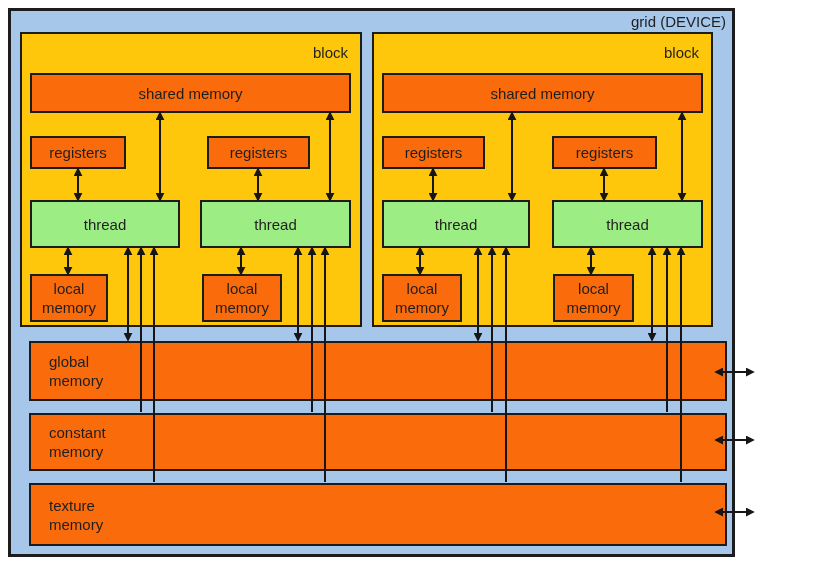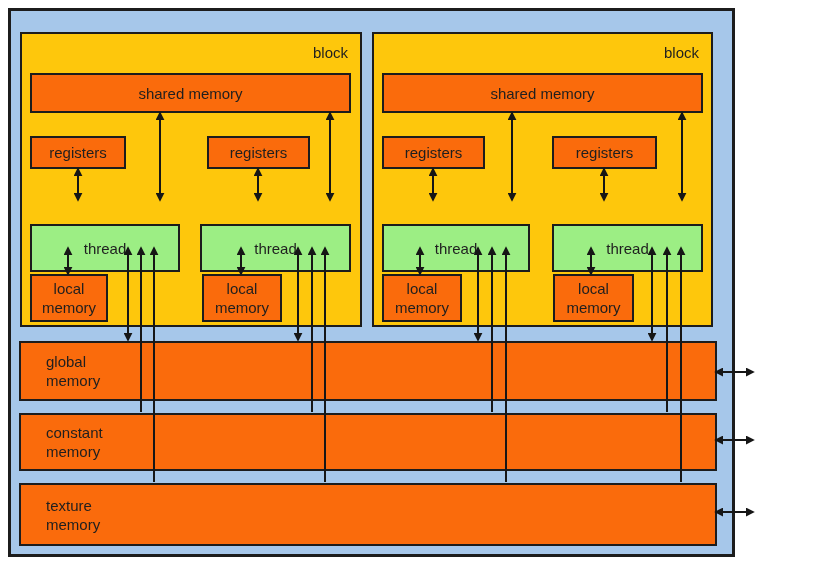--- a/index.html
+++ b/index.html
@@ -27,36 +27,36 @@
     position:absolute; top:10px; right:12px;
     font-size:15px; line-height:18px;
   }
   .box {
     position:absolute; box-sizing:border-box;
     border:2px solid var(--c-border);
     display:flex; align-items:center; justify-content:center;
     font-size:15px; line-height:19px; text-align:center;
   }
   .orange { background:var(--c-orange); }
-  .green  { background:var(--c-green);margin-top:24px; }
+  .green  { background:var(--c-green); }
   .shared { left:8px; top:39px; width:321px; height:40px; }
   .reg-a  { left:8px;   top:102px; width:96px;  height:33px; }
   .reg-b  { left:185px; top:102px; width:103px; height:33px; }
   .block-2 .reg-a { width:103px; }
   .block-2 .reg-b { left:178px; width:105px; }
   .thr-a  { left:8px;   top:166px; width:150px; height:48px; }
   .thr-b  { left:178px; top:166px; width:151px; height:48px; }
   .block-2 .thr-a { width:148px; }
   .loc-a  { left:8px;   top:240px; width:78px; height:48px; }
   .loc-b  { left:180px; top:240px; width:80px; height:48px; }
   .block-2 .loc-a { width:80px; }
   .block-2 .loc-b { left:179px; width:81px; }
   .bar {
-    left:8px; width:698px;
-    justify-content:flex-start; padding-left:25px; text-align:left;
+    left:18px; width:698px;
+    justify-content:flex-start; padding-left:18px; text-align:left;
   }
   .bar-global   { top:330px; height:60px; }
   .bar-constant { top:402px; height:58px; }
   .bar-texture  { top:472px; height:63px; }
   .bar-label { width:90px; }
   .host-box {
     left:755px; top:355px; width:76px; height:203px;
     background:var(--c-blue); border:2px solid var(--c-border);
     display:flex; align-items:center; justify-content:center;
     font-size:16px; font-weight:bold; letter-spacing:1px;
@@ -65,20 +65,21 @@
   .arrows { left:0; top:0; pointer-events:none; }
   .arrows line { stroke:var(--c-arrow); stroke-width:2; }
   .arrows marker path { fill:var(--c-arrow); }
 </style>
 </head>
 <body>
 
 <div class="canvas">
 
   <div class="abs grid-box">
+    <div class="grid-title">grid (DEVICE)</div>
 
     <div class="abs block block-1">
       <div class="block-title">block</div>
       <div class="box orange shared">shared memory</div>
       <div class="box orange reg-a">registers</div>
       <div class="box orange reg-b">registers</div>
       <div class="box green thr-a">thread</div>
       <div class="box green thr-b">thread</div>
       <div class="box orange loc-a">local memory</div>
       <div class="box orange loc-b">local memory</div>

